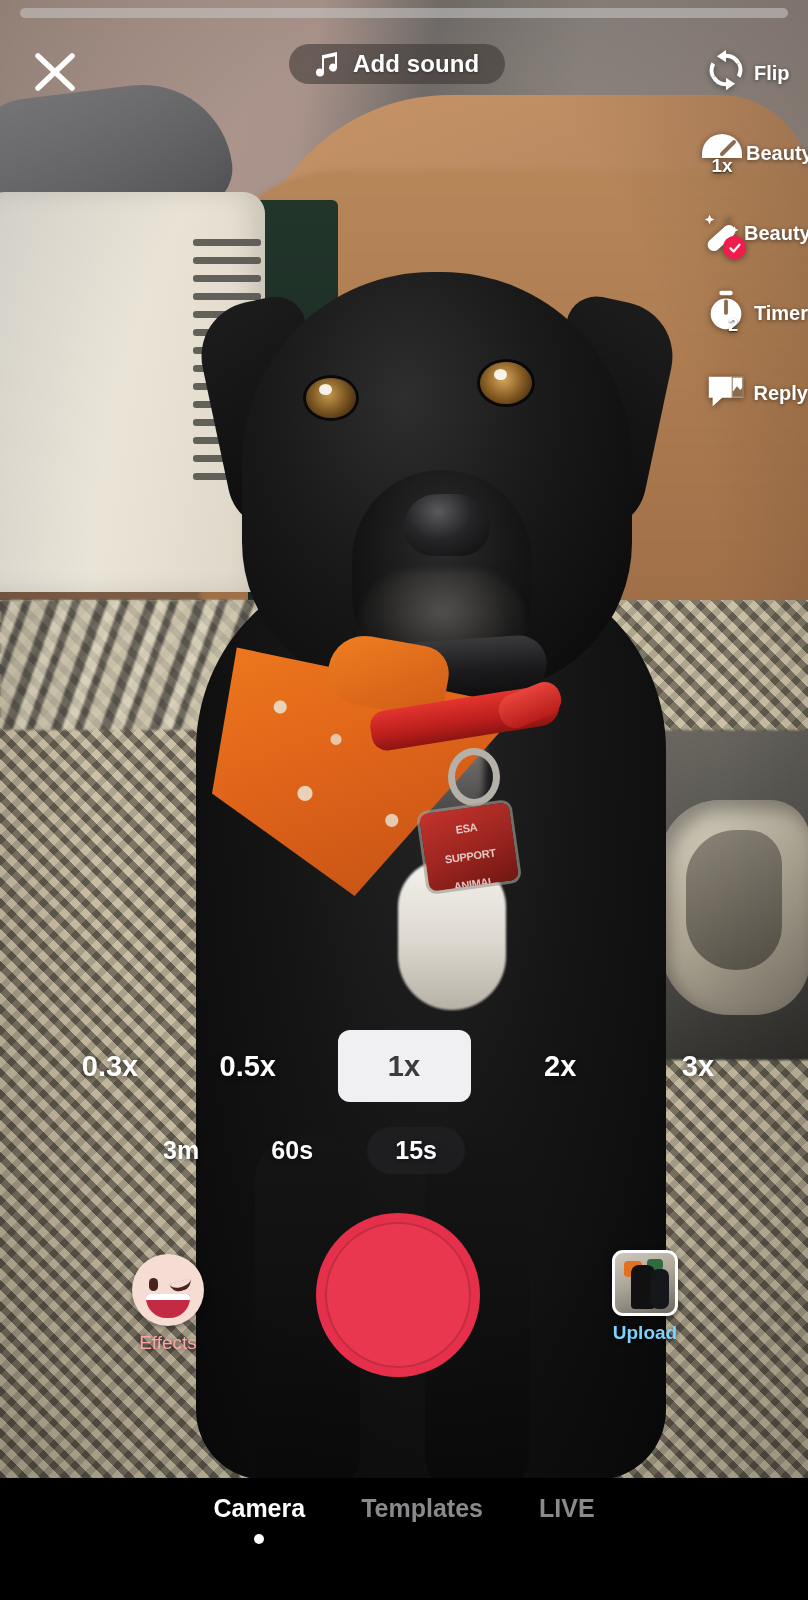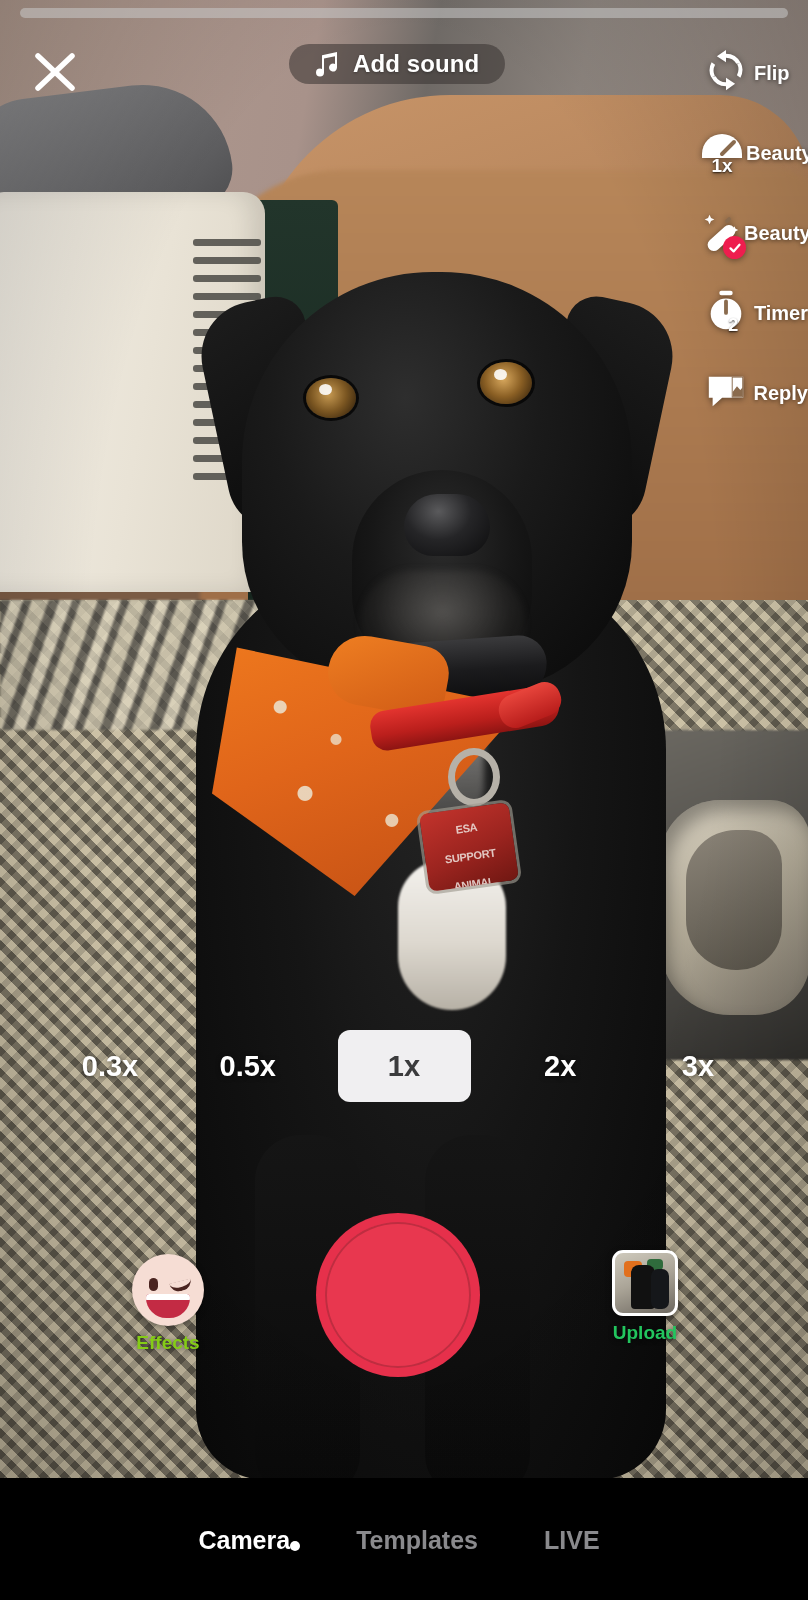--- a/index.html
+++ b/index.html
@@ -370,21 +370,21 @@
   .eff-mouth {
     position:absolute; left:14px; top:40px; width:44px; height:24px;
     background:#c32b44; border-radius:4px 4px 22px 22px;
     overflow:hidden;
   }
   .eff-mouth::before {
     content:""; position:absolute; left:0; top:0; width:44px; height:6px;
     background:#fff;
   }
   .effects-label {
-    margin-top:6px; color:#84cc16; font-size:19px; font-weight:bold;
+    margin-top:6px; color:#fca5a5; font-size:19px; font-weight:normal;
     text-shadow:0 1px 5px rgba(0,0,0,.6);
   }
   .upload-btn {
     position:absolute; left:600px; top:1250px; width:90px;
     display:flex; flex-direction:column; align-items:center; cursor:pointer;
   }
   .upload-thumb {
     width:66px; height:66px; border-radius:11px;
     border:3px solid #fff;
     background:
@@ -402,35 +402,34 @@
   }
   .ut-orange {
     position:absolute; left:9px; top:8px; width:18px; height:16px;
     background:#e2701d; border-radius:4px;
   }
   .ut-green {
     position:absolute; left:32px; top:6px; width:16px; height:11px;
     background:#2f6b3c; border-radius:4px;
   }
   .upload-label {
-    margin-top:6px; color:#22c55e; font-size:19px; font-weight:bold;
+    margin-top:6px; color:#7dd3fc; font-size:19px; font-weight:bold;
     text-shadow:0 1px 5px rgba(0,0,0,.6);
   }
 
   
   .tab-bar {
     position:absolute; left:0; top:1478px; width:808px; height:122px;
     background:#000;
     display:flex; align-items:flex-start; justify-content:center;
     gap:56px; padding-top:16px;
   }
   .tab {
-    display:flex; flex-direction:row; align-items:center;
+    display:flex; flex-direction:column; align-items:center;
     cursor:pointer;
-    margin-top:32px;
   }
   .tab-label { font-size:25px; font-weight:bold; color:#8a8a8d; }
   .tab.active .tab-label { color:#fff; }
   .tab-dot {
     margin-top:11px; width:10px; height:10px; border-radius:50%;
     background:#fff; visibility:hidden;
   }
   .tab.active .tab-dot { visibility:visible; }
 </style>
 </head>
@@ -584,20 +583,25 @@
   </div>
 
   <div class="zoom-row">
     <div class="zoom-opt">0.3x</div>
     <div class="zoom-opt">0.5x</div>
     <div class="zoom-opt active">1x</div>
     <div class="zoom-opt">2x</div>
     <div class="zoom-opt">3x</div>
   </div>
 
+  <div class="dur-row">
+    <div class="dur-opt">3m</div>
+    <div class="dur-opt">60s</div>
+    <div class="dur-opt active">15s</div>
+  </div>
 
   <div class="effects-btn">
     <div class="effects-face">
       <span class="eff-eye"></span>
       <span class="eff-wink"></span>
       <span class="eff-mouth"></span>
     </div>
     <span class="effects-label">Effects</span>
   </div>
 

